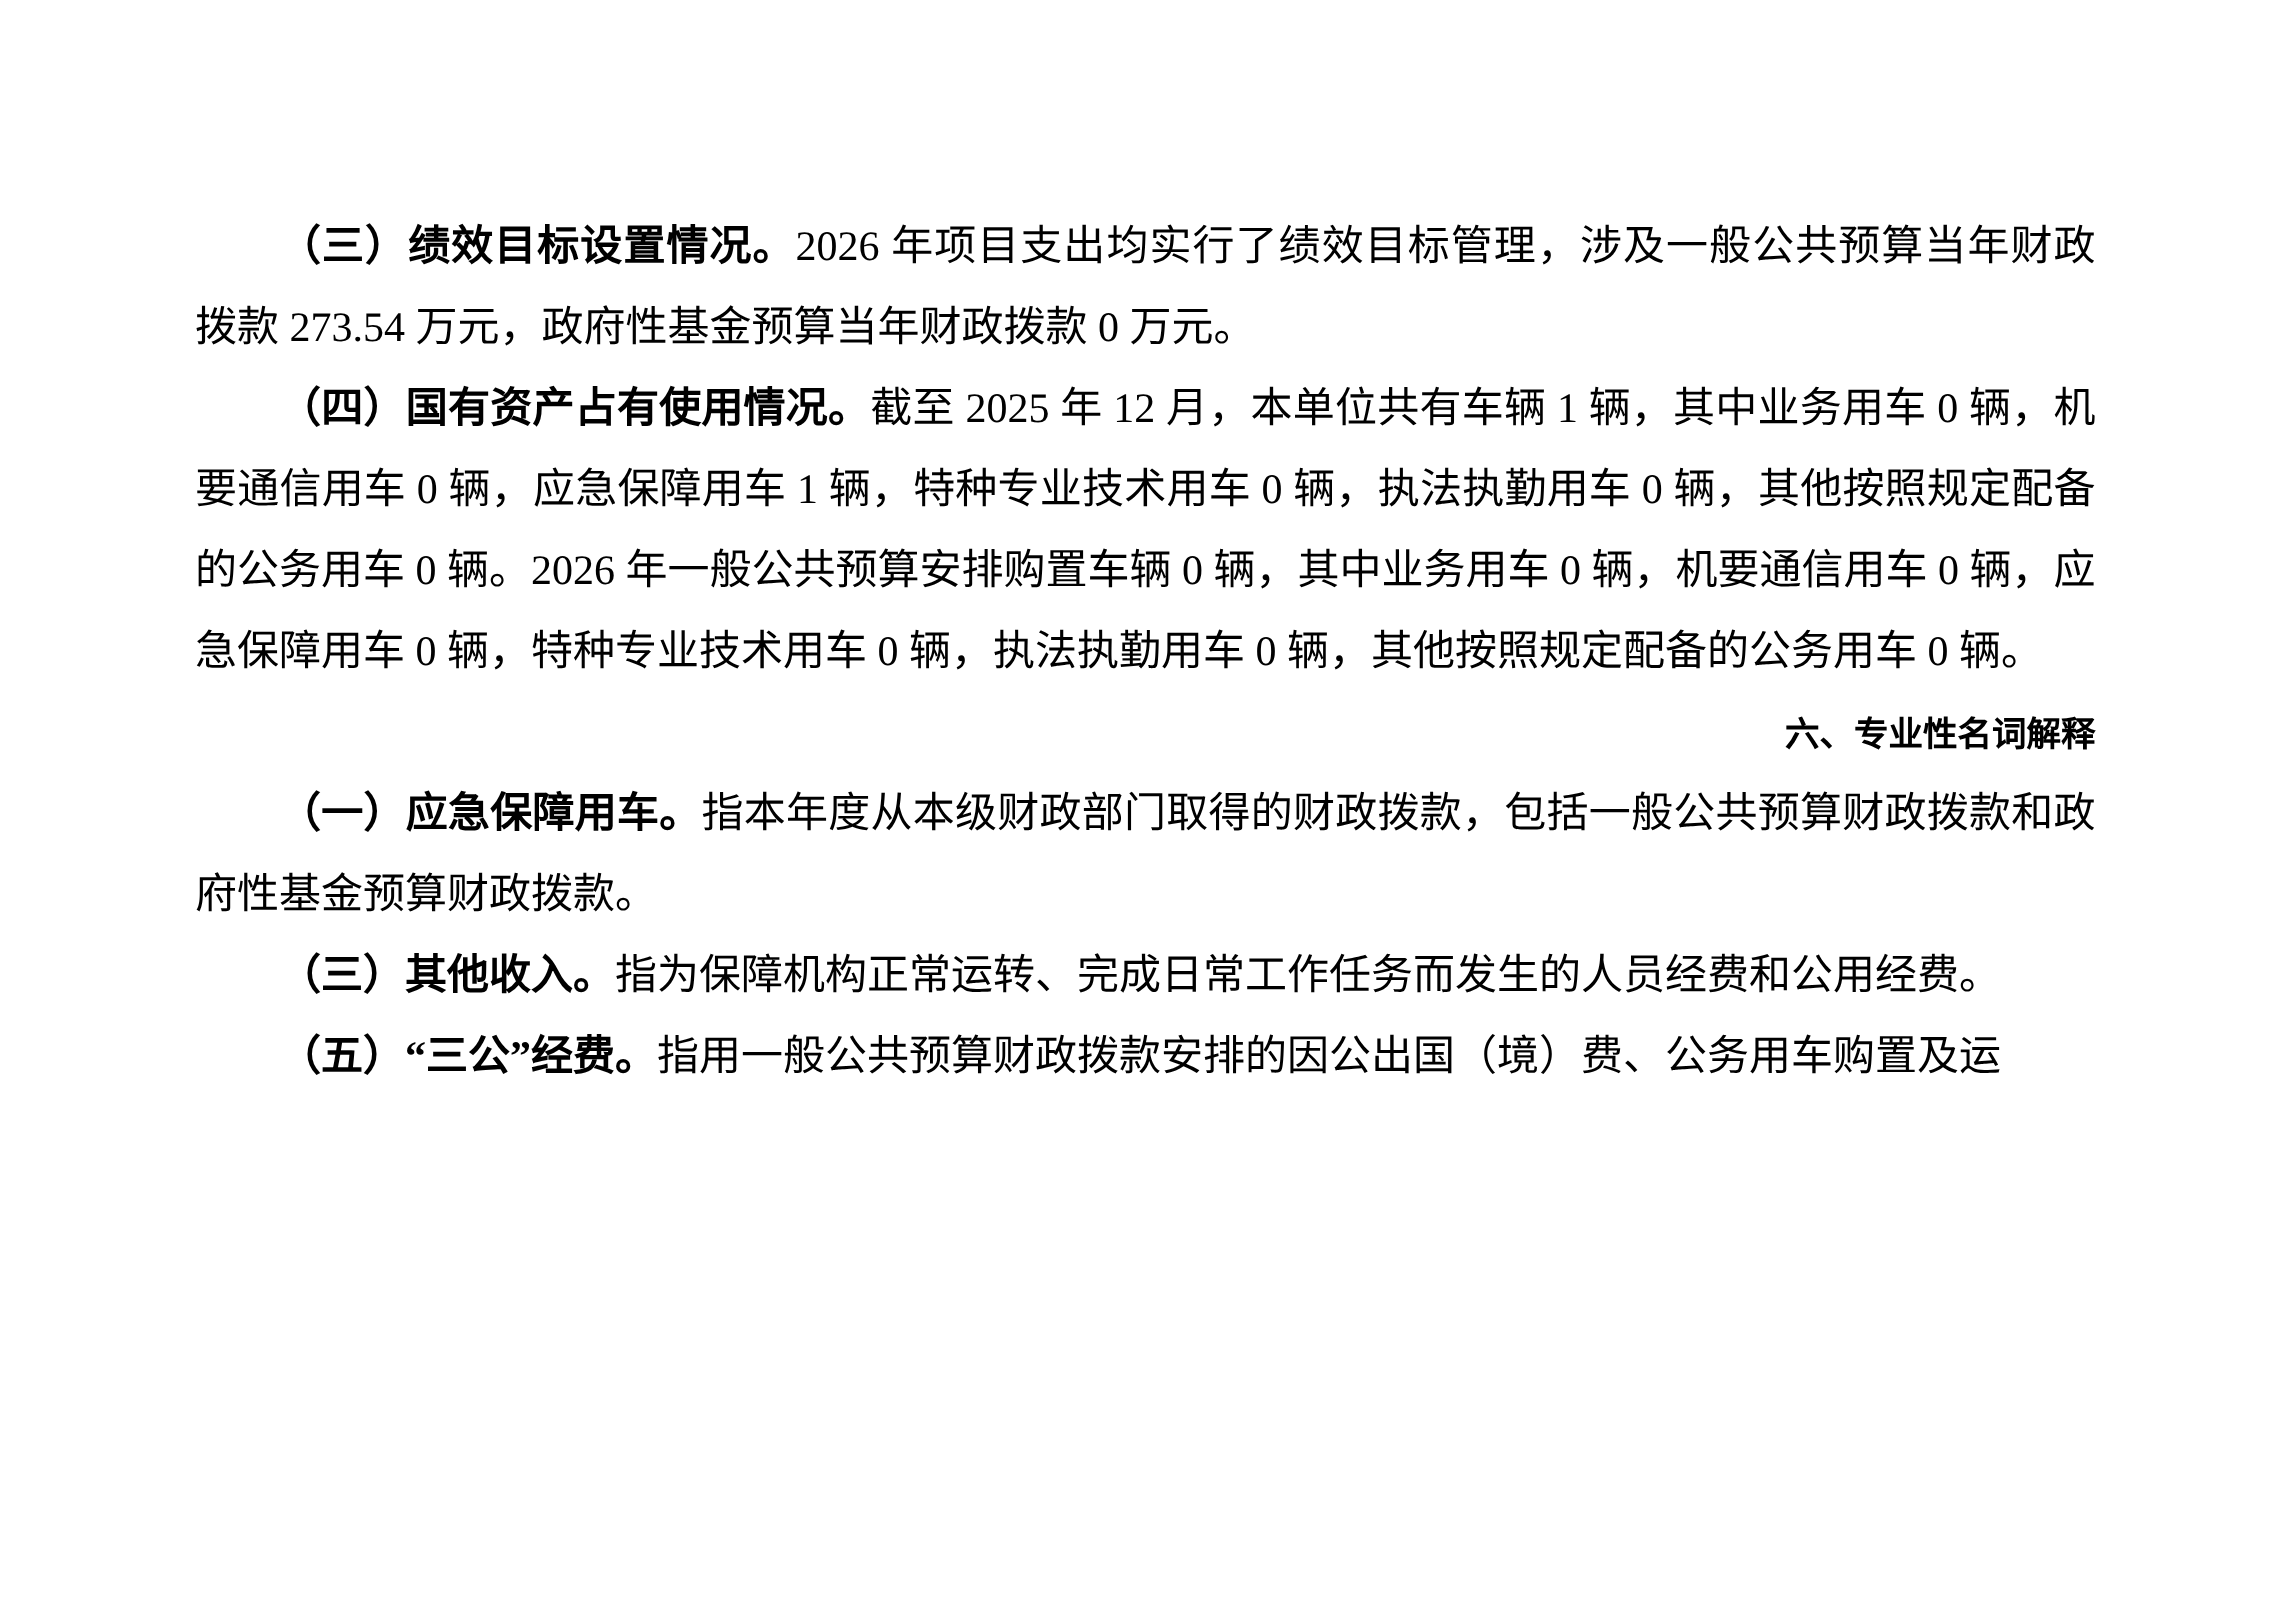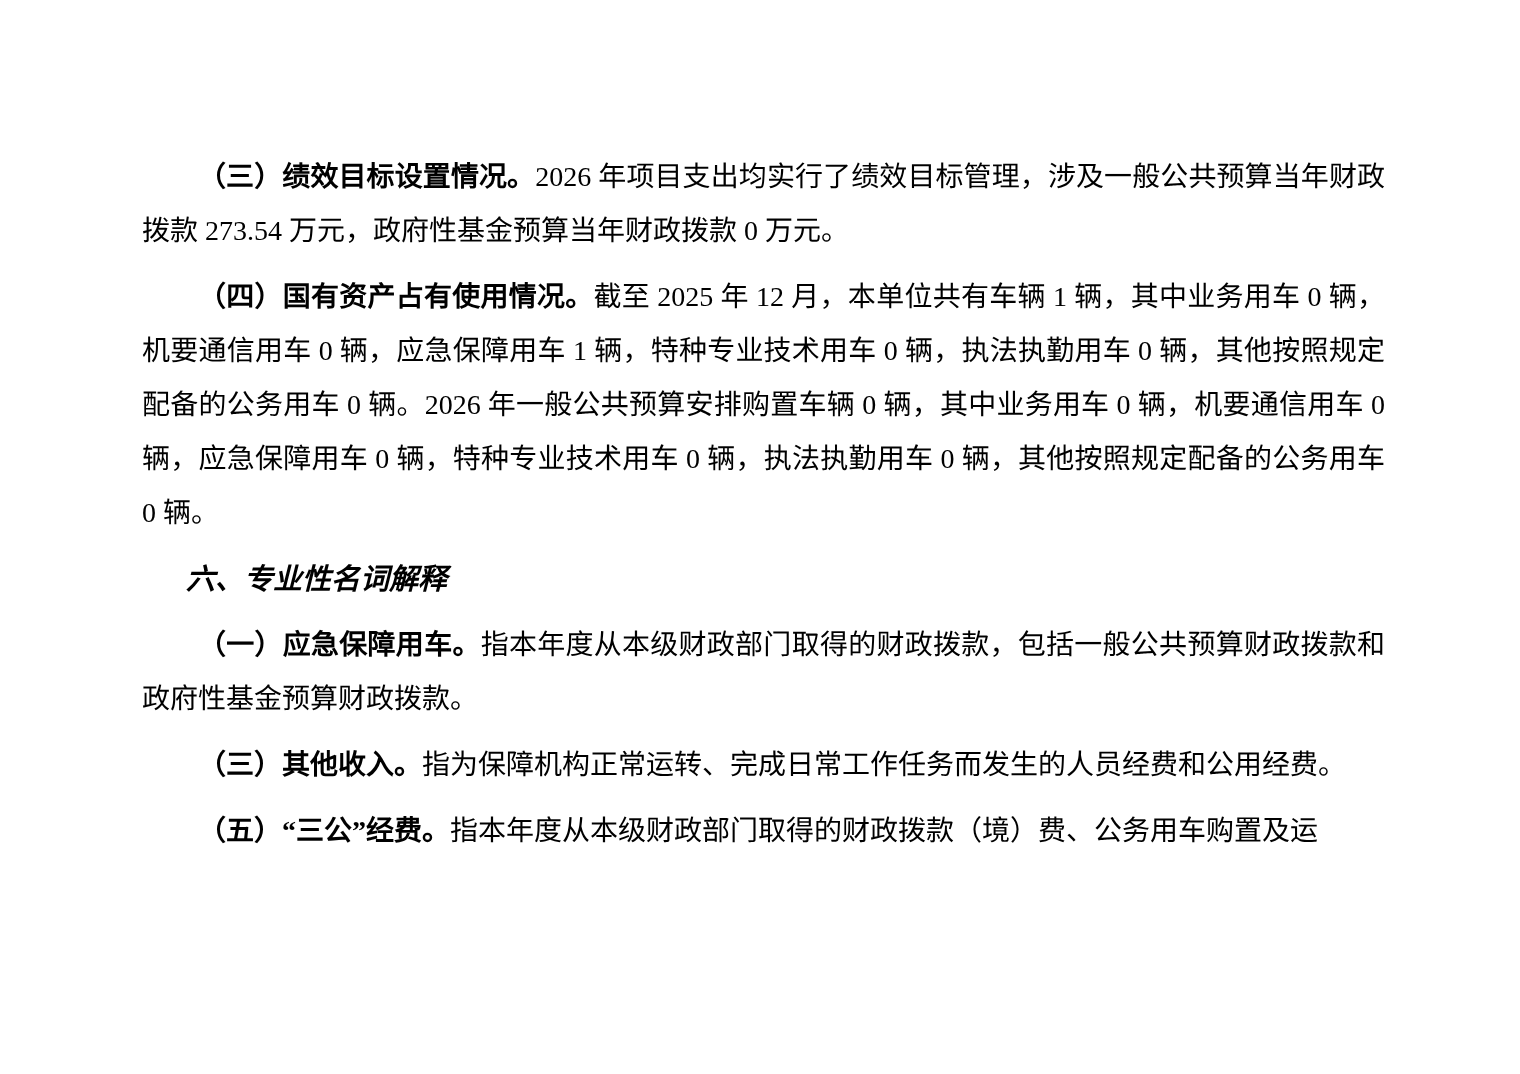--- a/index.html
+++ b/index.html
@@ -14,56 +14,55 @@
   }
   .page {
     box-sizing: border-box;
     width: 1520px;
     height: 1074px;
     padding: 138px 123px 0 130px;
     background: #ffffff;
     color: #000000;
   }
   .para {
-    margin: 12px;
+    margin: 0;
     font-family: "Liberation Serif", "DejaVu Serif", serif;
     font-size: 28px;
     line-height: 54px;
     color: #000000;
     text-align: justify;
     text-indent: 56px;
     word-break: break-all;
   }
   .para .lead {
     font-weight: bold;
   }
   .heading {
     margin: 0;
     font-family: "Liberation Sans", "DejaVu Sans", sans-serif;
-    font-size: 29px;
+    font-size: 23px;
     line-height: 54px;
     font-weight: bold;
     color: #000000;
-    text-align: left;
+    text-align: right;
     text-indent: 56px;
-    font-style: italic;
   }
 </style>
 </head>
 <body>
 
 <div class="page">
 
   <p class="para"><span class="lead">（三）绩效目标设置情况。</span><span class="body-text">2026 年项目支出均实行了绩效目标管理，涉及一般公共预算当年财政拨款 273.54 万元，政府性基金预算当年财政拨款 0 万元。</span></p>
 
   <p class="para"><span class="lead">（四）国有资产占有使用情况。</span><span class="body-text">截至 2025 年 12 月，本单位共有车辆 1 辆，其中业务用车 0 辆，机要通信用车 0 辆，应急保障用车 1 辆，特种专业技术用车 0 辆，执法执勤用车 0 辆，其他按照规定配备的公务用车 0 辆。2026 年一般公共预算安排购置车辆 0 辆，其中业务用车 0 辆，机要通信用车 0 辆，应急保障用车 0 辆，特种专业技术用车 0 辆，执法执勤用车 0 辆，其他按照规定配备的公务用车 0 辆。</span></p>
 
   <h2 class="heading">六、专业性名词解释</h2>
 
   <p class="para"><span class="lead">（一）应急保障用车。</span><span class="body-text">指本年度从本级财政部门取得的财政拨款，包括一般公共预算财政拨款和政府性基金预算财政拨款。</span></p>
 
 
   <p class="para"><span class="lead">（三）其他收入。</span><span class="body-text">指为保障机构正常运转、完成日常工作任务而发生的人员经费和公用经费。</span></p>
 
 
-  <p class="para"><span class="lead">（五）“三公”经费。</span><span class="body-text">指本年度从本级财政部门取得的财政拨款（境）费、公务用车购置及运</span></p>
+  <p class="para"><span class="lead">（五）“三公”经费。</span><span class="body-text">指用一般公共预算财政拨款安排的因公出国（境）费、公务用车购置及运</span></p>
 
 </div>
 
 </body></html>

